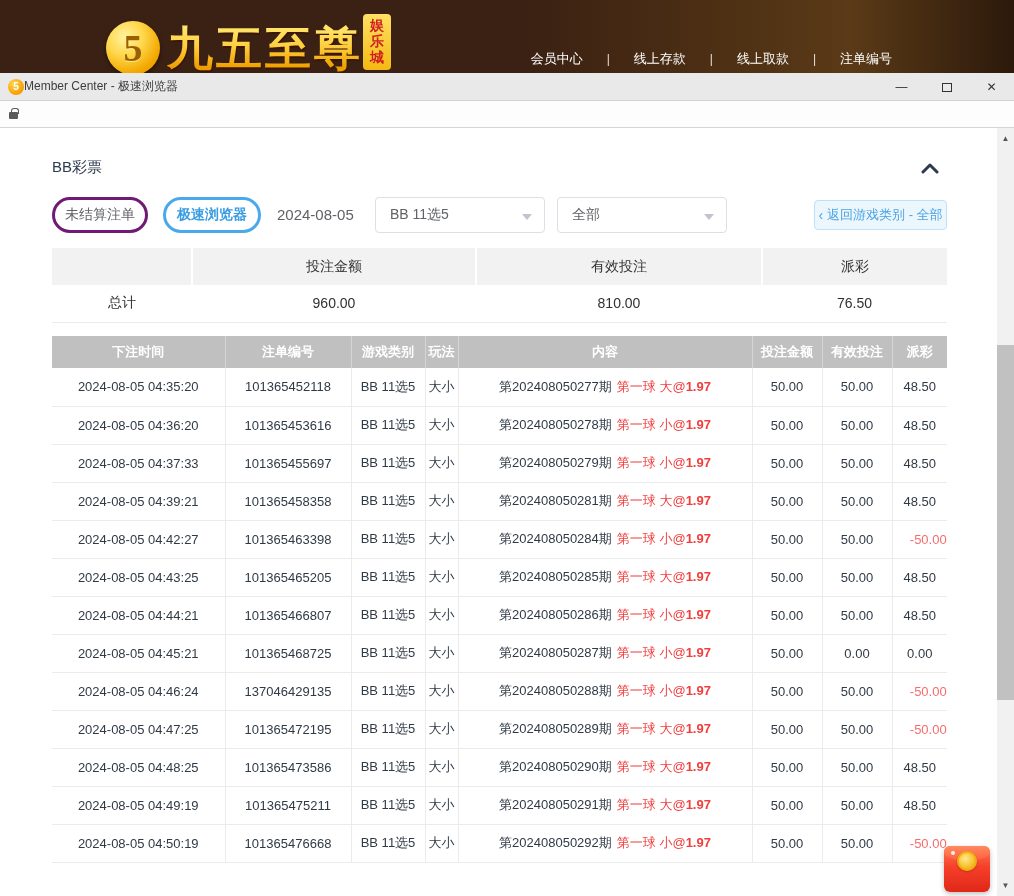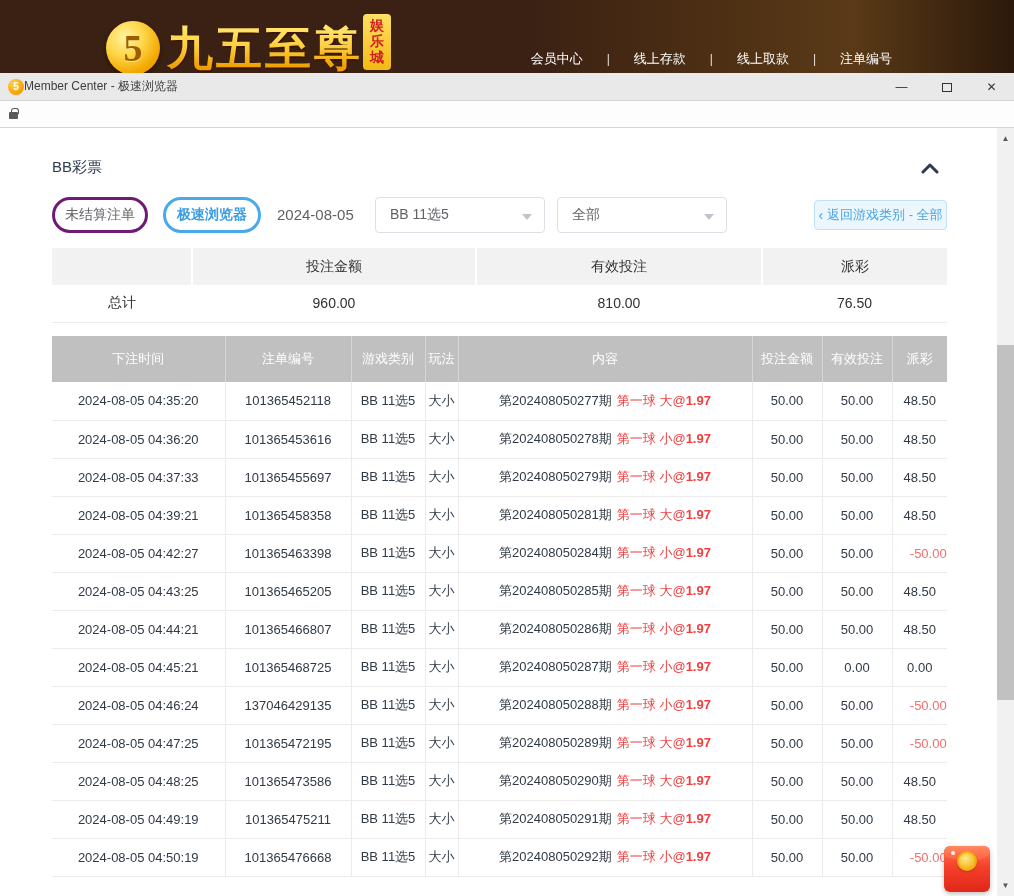--- a/index.html
+++ b/index.html
@@ -72,21 +72,21 @@
 
   table { border-collapse:collapse; table-layout:fixed; }
   .summary-table { position:absolute; left:52px; top:120px; width:895px; }
   .summary-table th { background:#f2f2f2; height:37px; font-size:14px; font-weight:normal; color:#303133;
     border-right:2px solid #fff; }
   .summary-table th:last-child { border-right:none; }
   .summary-table td { height:37px; text-align:center; font-size:14px; color:#303133;
     border-bottom:1px solid #ebebeb; }
 
   .bet-table { position:absolute; left:52px; top:208px; width:895px; }
-  .bet-table th { background:#c0c0c0; height:46px; color:#fff; font-size:13px; font-weight:normal;
+  .bet-table th { background:#c0c0c0; height:32px; color:#fff; font-size:13px; font-weight:bold;
     border-right:1px solid #d6d6d6; }
   .bet-table th:last-child { border-right:none; }
   .bet-table td { height:38px; text-align:center; font-size:13px; color:#303a45;
     border-bottom:1px solid #ebebeb; border-right:1px solid #ebebeb; white-space:nowrap; overflow:hidden; }
   .bet-table td:last-child { border-right:none; }
   .c-time{width:173px}.c-id{width:126px}.c-game{width:74px}.c-play{width:33px}
   .c-content{width:294px}.c-amount{width:70px}.c-valid{width:70px}.c-payout{width:55px}
   .pick { color:#f23d3d; margin-left:5px; }
   .odds { color:#f23d3d; font-weight:bold; }
   .c-payout.neg { color:#f56c6c;padding-left:17px; }

